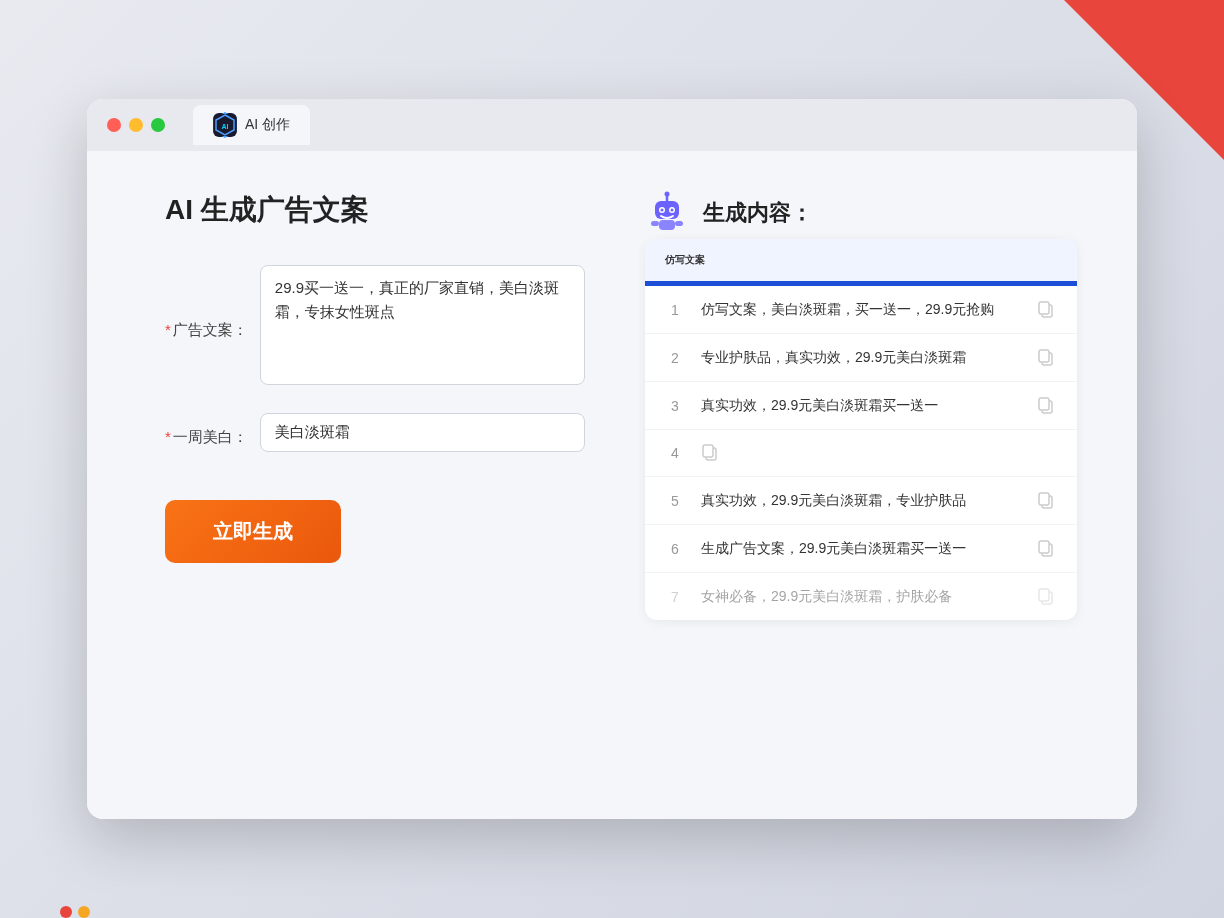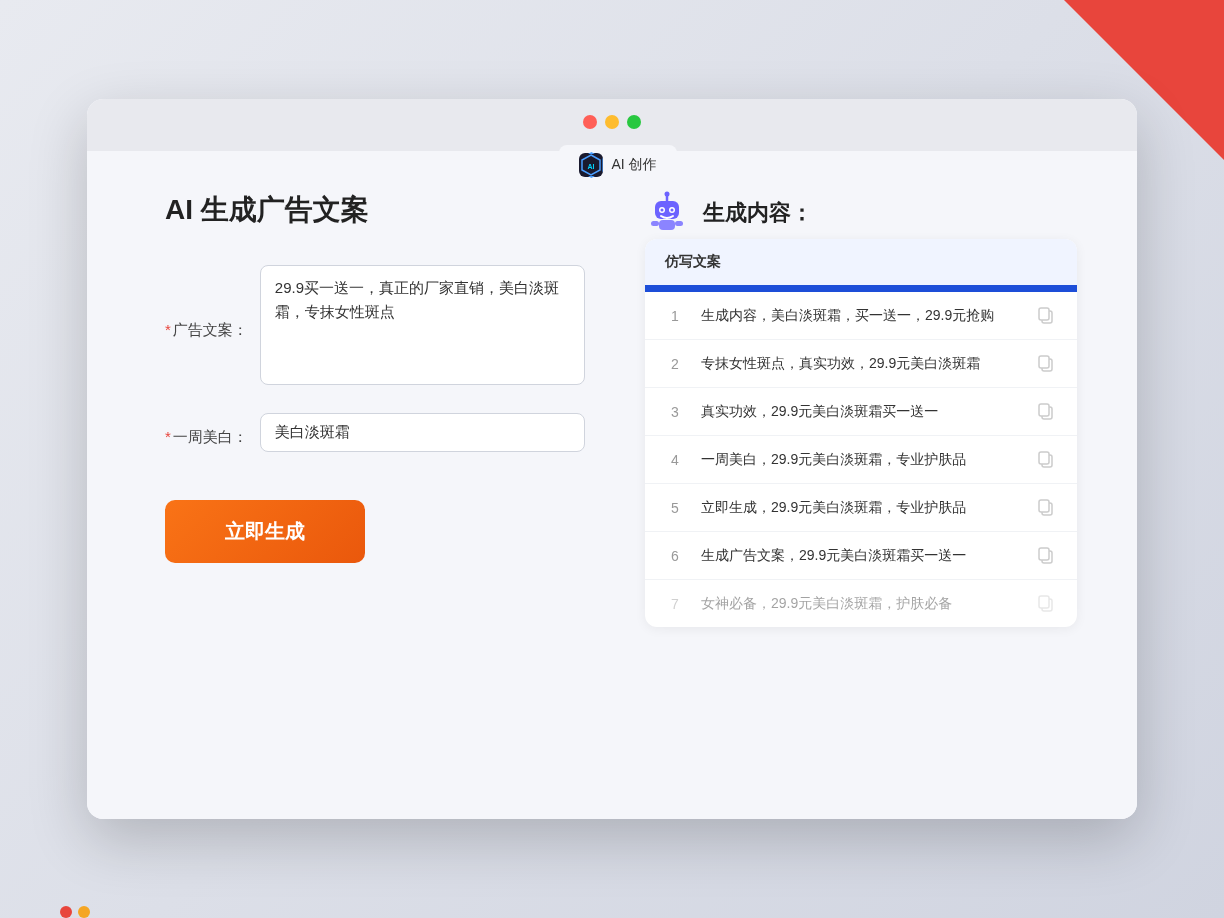--- a/index.html
+++ b/index.html
@@ -50,23 +50,22 @@
       z-index: 1;
     }
 
     
     .browser-chrome {
       height: 52px;
       background: #e8e9ee;
       border-radius: 16px 16px 0 0;
       display: flex;
       align-items: center;
-      padding: 16px 20px;
+      padding: 8px 20px;
       gap: 16px;
-      flex-direction: column;
     }
     .traffic-lights {
       display: flex;
       gap: 8px;
       align-items: center;
     }
     .traffic-light {
       width: 14px;
       height: 14px;
       border-radius: 50%;
@@ -182,21 +181,21 @@
 
     .generate-btn {
       background: linear-gradient(135deg, #f97316, #ea580c);
       color: #fff;
       border: none;
       border-radius: 10px;
       padding: 18px 40px;
       font-size: 20px;
       font-weight: 600;
       cursor: pointer;
-      width: 200px;
+      width: 176px;
       margin-top: 20px;
       font-family: inherit;
     }
 
     
     .right-panel {
       flex: 1;
       display: flex;
       flex-direction: column;
       gap: 0;
@@ -226,24 +225,24 @@
     .results-table {
       background: #fff;
       border-radius: 12px;
       overflow: hidden;
       box-shadow: 0 2px 12px rgba(0,0,0,0.06);
     }
 
     .results-header {
       padding: 14px 20px;
       background: #f0f4ff;
-      font-size: 14px;
+      font-size: 10px;
       font-weight: 600;
       color: #333;
-      border-bottom: 7px solid #1d4ed8;
+      border-bottom: 5px solid #1d4ed8;
     }
 
     .result-row {
       display: flex;
       align-items: center;
       padding: 13px 20px;
       border-bottom: 1px solid #f0f2f5;
       gap: 16px;
     }
 
@@ -350,53 +349,52 @@
         </div>
         <h2 class="right-title">生成内容：</h2>
       </div>
 
       <div class="results-table">
         <div class="results-header">仿写文案</div>
 
         <div id="results-container">
             <div class="result-row">
               <span class="result-num">1</span>
-              <span class="result-text">生成内容，美白淡斑霜，买一送一，29.9元抢购</span>
+              <span class="result-text">仿写文案，美白淡斑霜，买一送一，29.9元抢购</span>
               <span class="copy-icon"><svg width="18" height="18" viewBox="0 0 18 18" fill="none" xmlns="http://www.w3.org/2000/svg">
     <rect x="5" y="5" width="10" height="12" rx="2" stroke="#ccc" stroke-width="1.5" fill="none"></rect>
     <rect x="2" y="2" width="10" height="12" rx="2" stroke="#ccc" stroke-width="1.5" fill="white"></rect>
   </svg></span>
             </div>
             <div class="result-row">
               <span class="result-num">2</span>
-              <span class="result-text">专抹女性斑点，真实功效，29.9元美白淡斑霜</span>
+              <span class="result-text">专业护肤品，真实功效，29.9元美白淡斑霜</span>
               <span class="copy-icon"><svg width="18" height="18" viewBox="0 0 18 18" fill="none" xmlns="http://www.w3.org/2000/svg">
     <rect x="5" y="5" width="10" height="12" rx="2" stroke="#ccc" stroke-width="1.5" fill="none"></rect>
     <rect x="2" y="2" width="10" height="12" rx="2" stroke="#ccc" stroke-width="1.5" fill="white"></rect>
   </svg></span>
             </div>
             <div class="result-row">
               <span class="result-num">3</span>
               <span class="result-text">真实功效，29.9元美白淡斑霜买一送一</span>
               <span class="copy-icon"><svg width="18" height="18" viewBox="0 0 18 18" fill="none" xmlns="http://www.w3.org/2000/svg">
     <rect x="5" y="5" width="10" height="12" rx="2" stroke="#ccc" stroke-width="1.5" fill="none"></rect>
     <rect x="2" y="2" width="10" height="12" rx="2" stroke="#ccc" stroke-width="1.5" fill="white"></rect>
   </svg></span>
             </div>
             <div class="result-row">
               <span class="result-num">4</span>
-              <span class="result-text">一周美白，29.9元美白淡斑霜，专业护肤品</span>
               <span class="copy-icon"><svg width="18" height="18" viewBox="0 0 18 18" fill="none" xmlns="http://www.w3.org/2000/svg">
     <rect x="5" y="5" width="10" height="12" rx="2" stroke="#ccc" stroke-width="1.5" fill="none"></rect>
     <rect x="2" y="2" width="10" height="12" rx="2" stroke="#ccc" stroke-width="1.5" fill="white"></rect>
   </svg></span>
             </div>
             <div class="result-row">
               <span class="result-num">5</span>
-              <span class="result-text">立即生成，29.9元美白淡斑霜，专业护肤品</span>
+              <span class="result-text">真实功效，29.9元美白淡斑霜，专业护肤品</span>
               <span class="copy-icon"><svg width="18" height="18" viewBox="0 0 18 18" fill="none" xmlns="http://www.w3.org/2000/svg">
     <rect x="5" y="5" width="10" height="12" rx="2" stroke="#ccc" stroke-width="1.5" fill="none"></rect>
     <rect x="2" y="2" width="10" height="12" rx="2" stroke="#ccc" stroke-width="1.5" fill="white"></rect>
   </svg></span>
             </div>
             <div class="result-row">
               <span class="result-num">6</span>
               <span class="result-text">生成广告文案，29.9元美白淡斑霜买一送一</span>
               <span class="copy-icon"><svg width="18" height="18" viewBox="0 0 18 18" fill="none" xmlns="http://www.w3.org/2000/svg">
     <rect x="5" y="5" width="10" height="12" rx="2" stroke="#ccc" stroke-width="1.5" fill="none"></rect>

